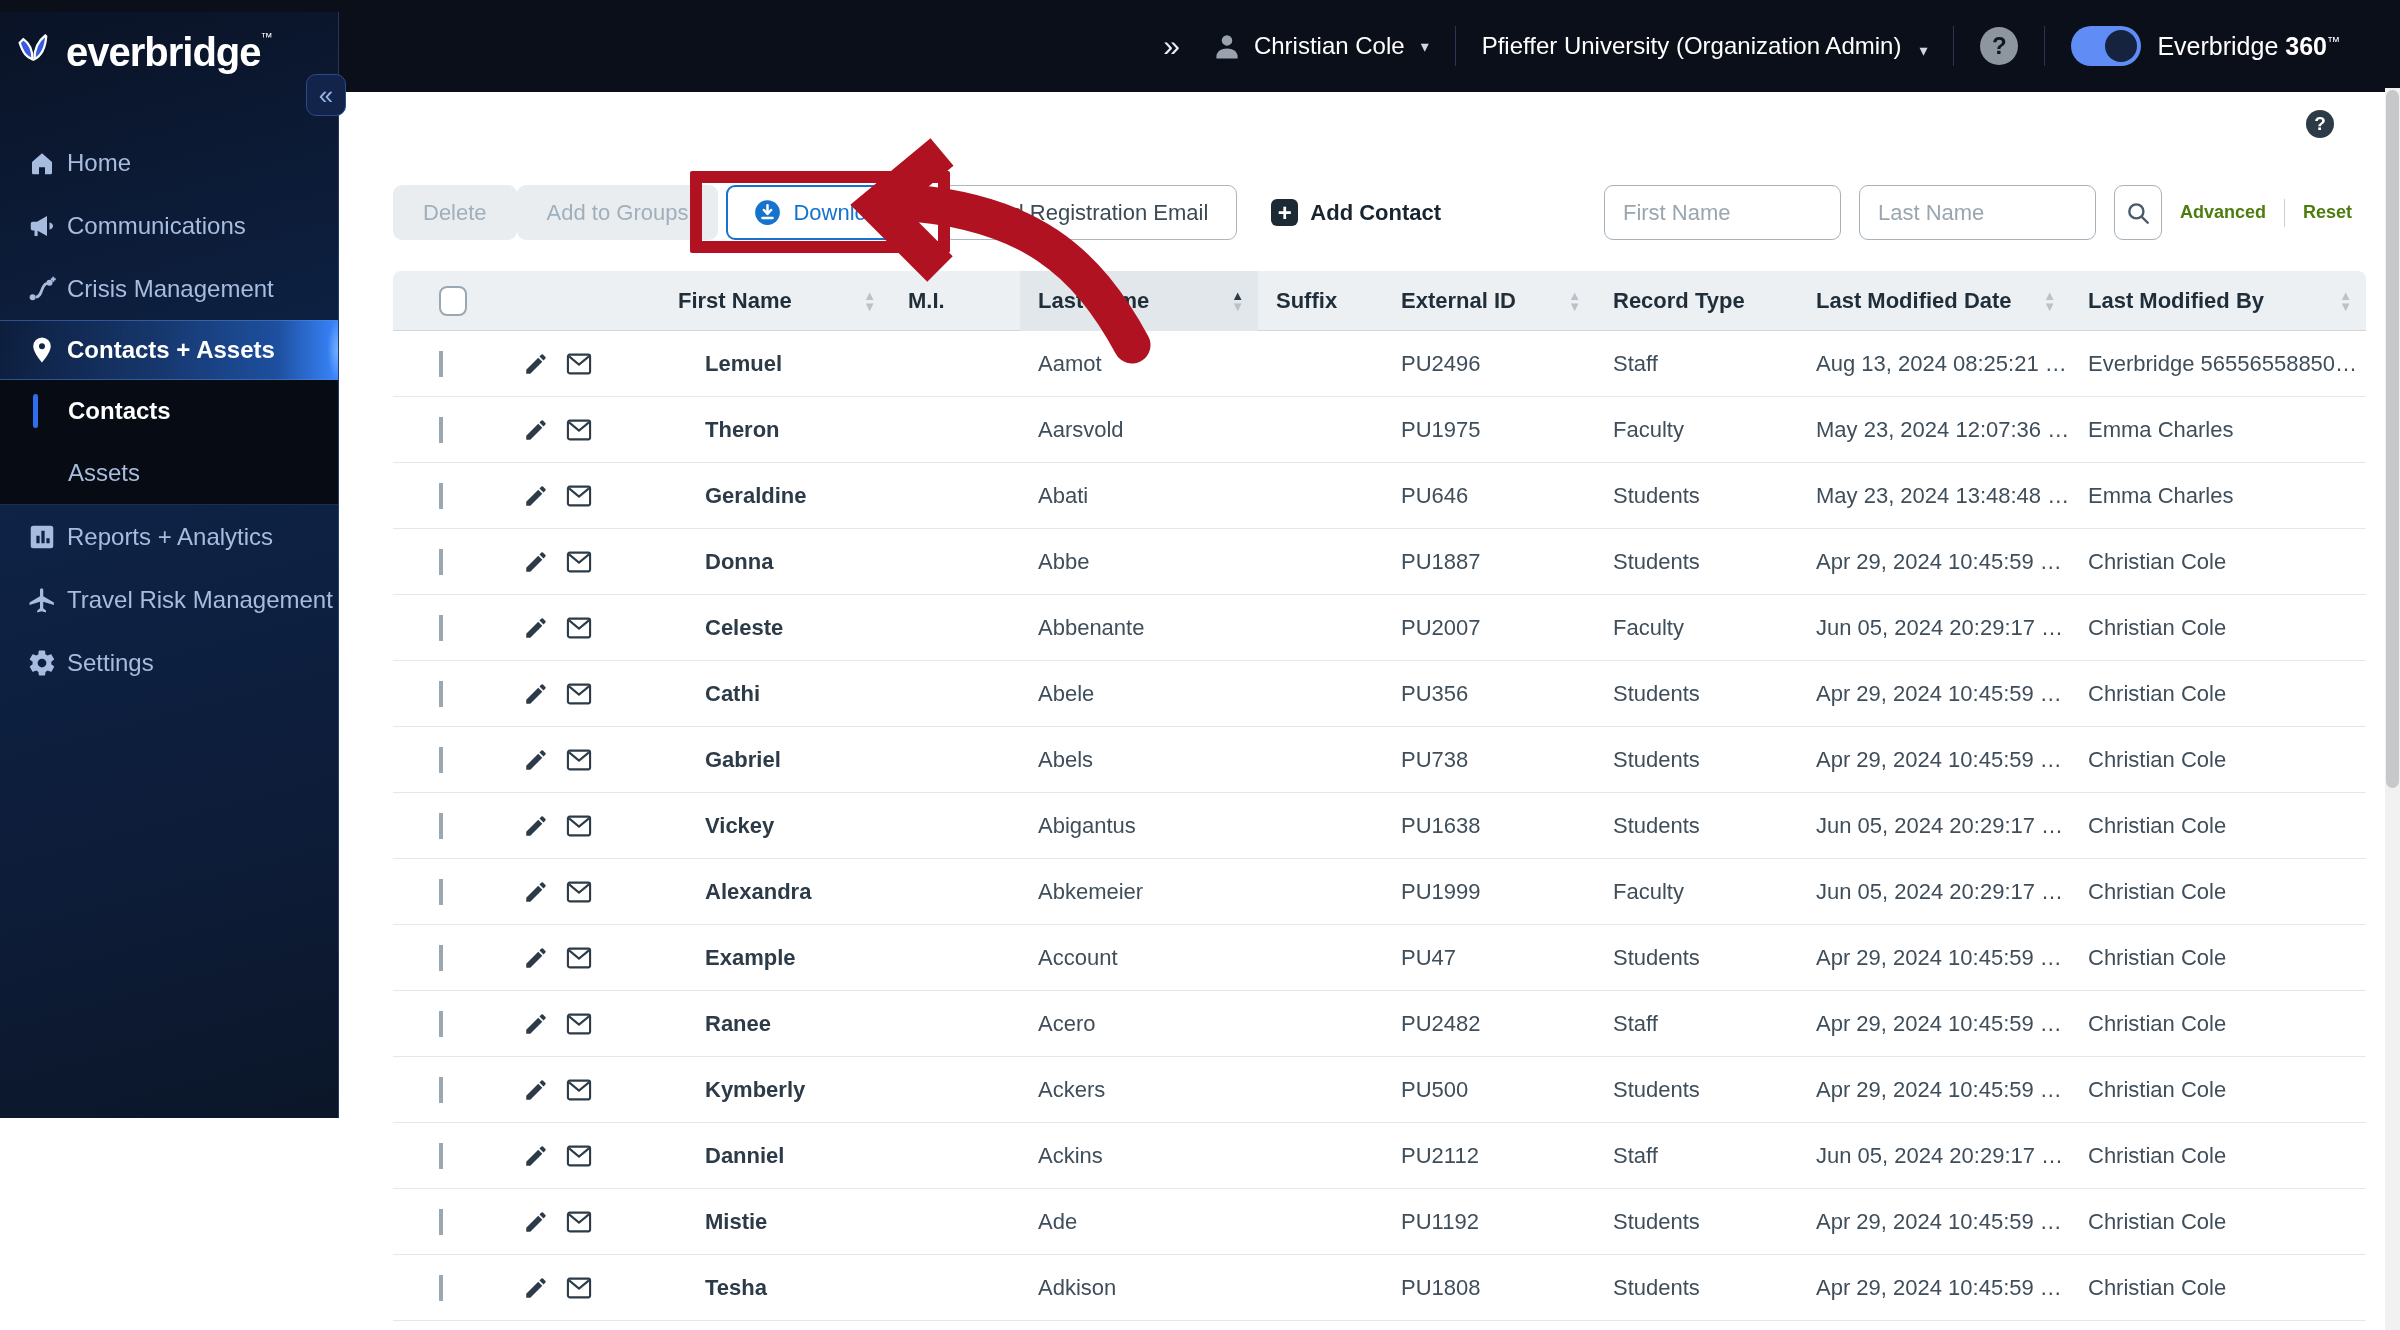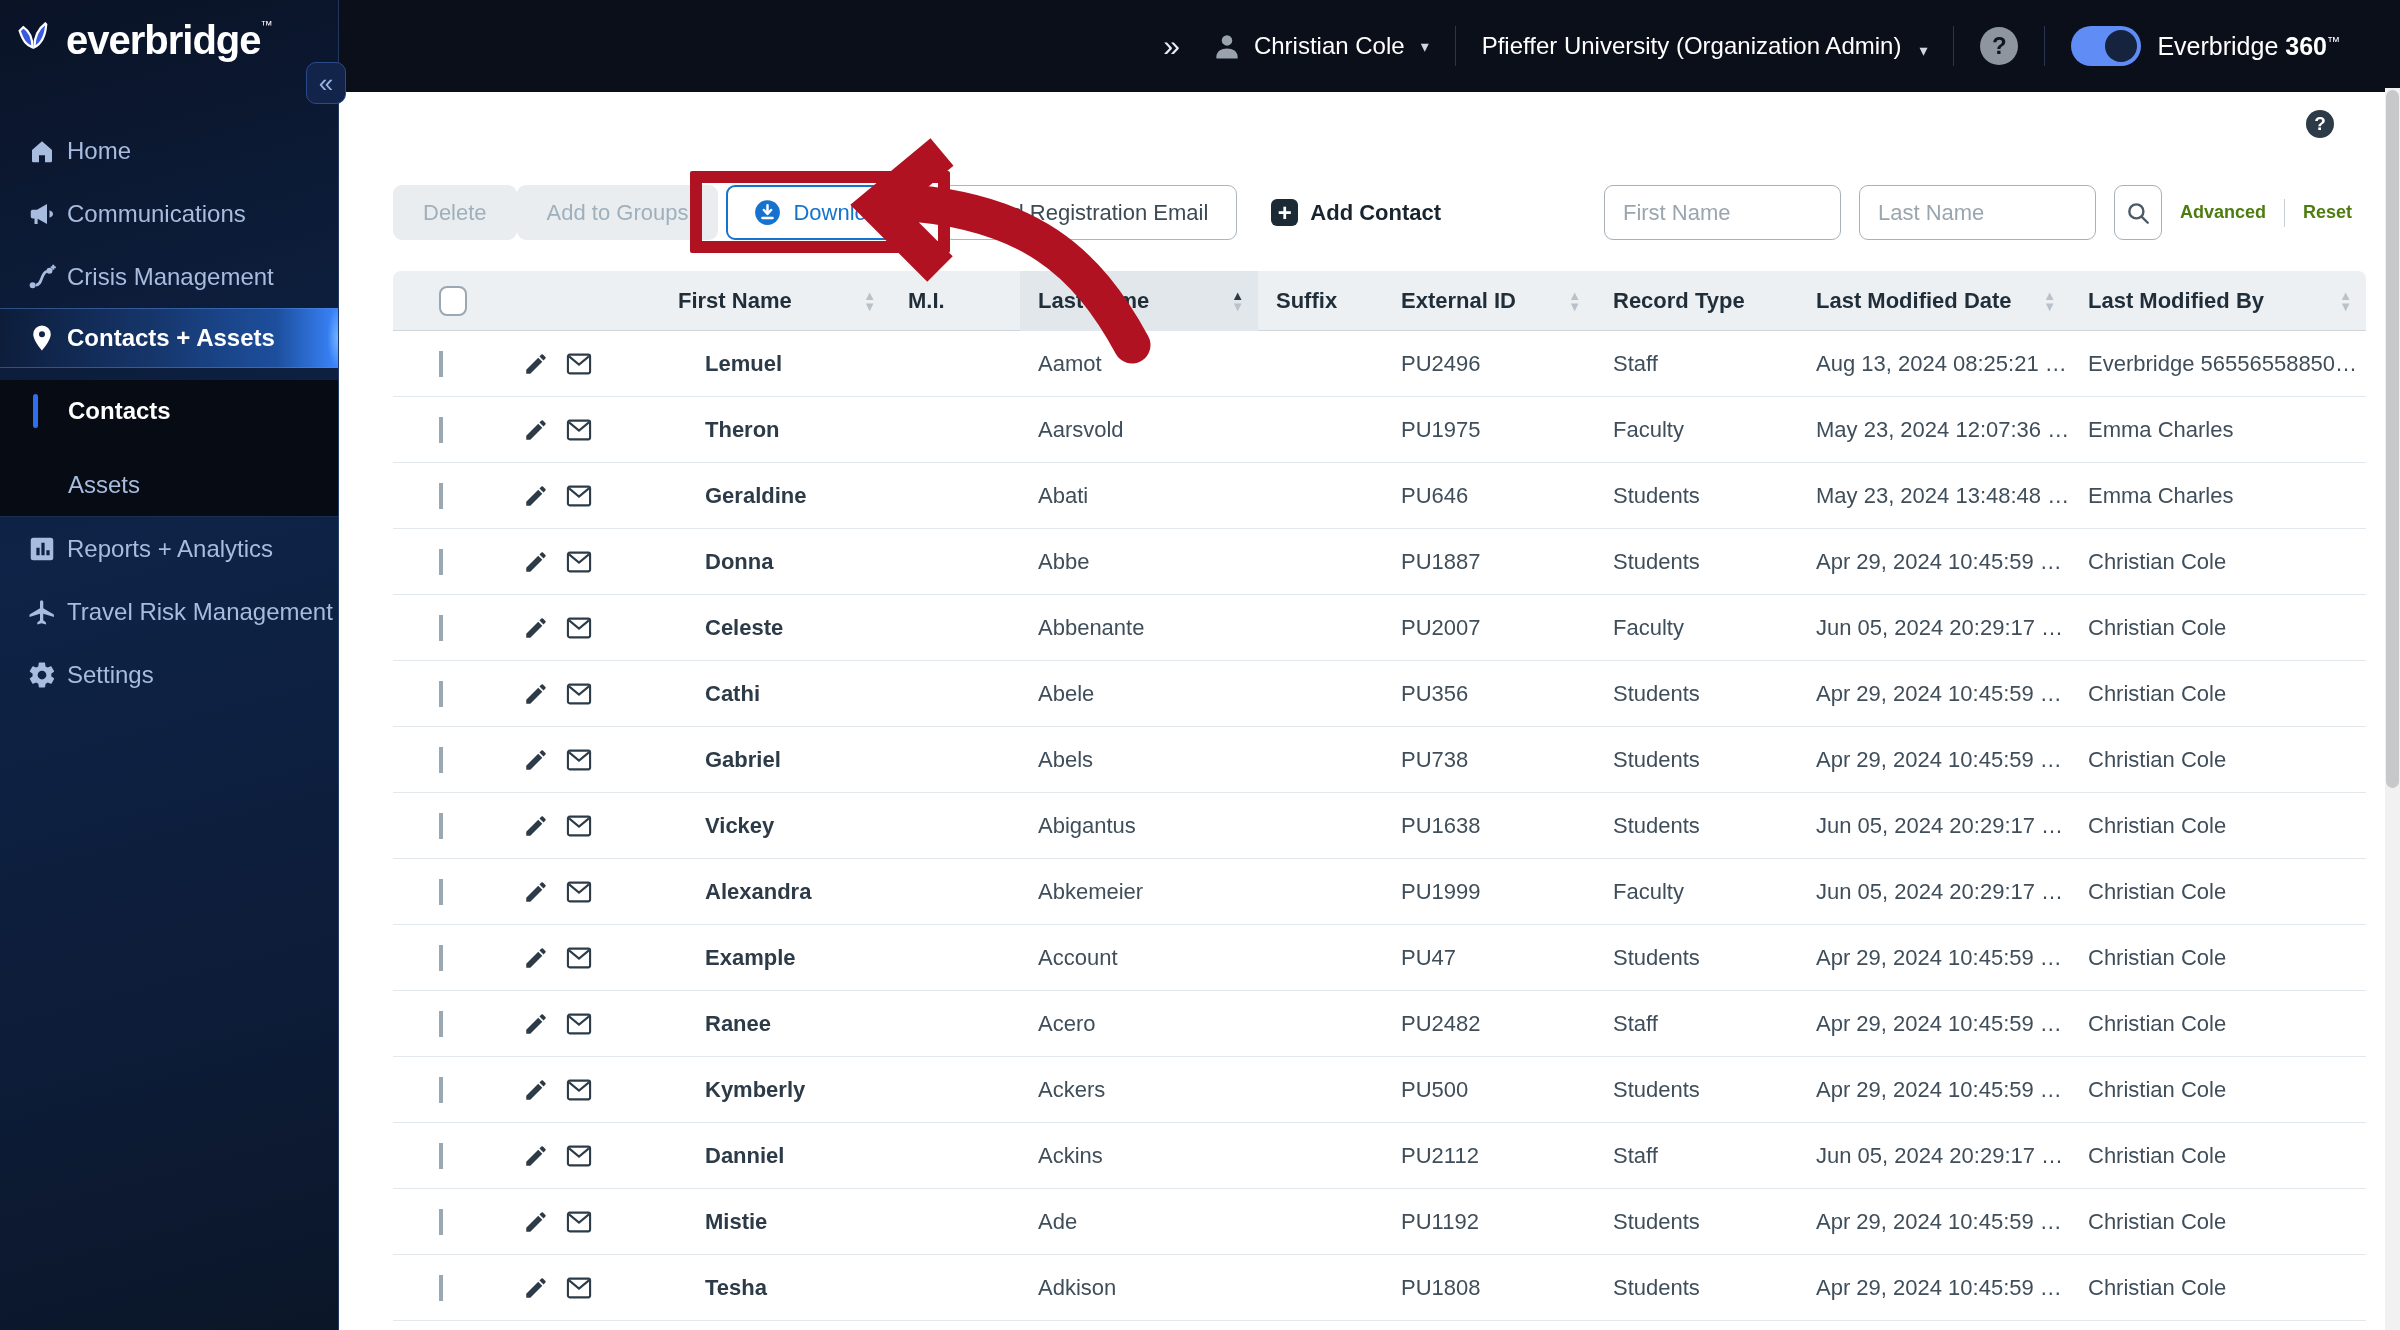--- a/index.html
+++ b/index.html
@@ -18,21 +18,21 @@
   .tb-help { width:38px; height:38px; border-radius:50%; background:#8d959f; color:#10151f;
              display:flex; align-items:center; justify-content:center; font-size:24px; font-weight:bold; cursor:pointer; }
   .tb-toggle-wrap { display:flex; align-items:center; gap:16px; }
   .tb-toggle { width:70px; height:40px; border-radius:20px; background:#5f8df5; position:relative; cursor:pointer; }
   .tb-toggle .knob { position:absolute; right:4px; top:4px; width:32px; height:32px; border-radius:50%; background:#15233e; }
   .tb-360 { font-size:25px; }
   .tb-360 b { font-weight:bold; }
   .tb-360 sup { font-size:13px; }
 
   
-  .sidebar { position:absolute; left:0; top:0; width:339px; height:1330px;
+  .sidebar { position:absolute; left:0; top:12px; width:339px; height:1106px;
              background:linear-gradient(165deg,#0a1326 0%,#0e2347 40%,#0d1c38 75%,#0b1628 100%);
              border-right:1px solid rgba(80,120,190,.35); z-index:5; }
   .logo { display:flex; align-items:flex-start; gap:6px; padding:18px 0 0 16px; height:92px; }
   .logo-mark { width:44px; height:44px; }
   .logo-text { color:#fff; font-size:40px; font-weight:bold; letter-spacing:-1px; line-height:44px; }
   .logo-tm { color:#fff; font-size:12px; vertical-align:top; }
   .collapse-btn { position:absolute; left:306px; top:62px; width:40px; height:42px; background:#13244a;
                   border:1px solid #2b4a8a; border-radius:10px; color:#96b1e2; font-size:26px;
                   display:flex; align-items:center; justify-content:center; cursor:pointer; z-index:8; }
   .side-nav { margin-top:27px; }
@@ -42,21 +42,21 @@
   .nav-item svg { width:30px; height:30px; fill:currentColor; }
   .nav-item.active { height:60px; color:#fff; font-weight:bold;
         background:linear-gradient(90deg, rgba(16,32,64,.15) 0%, #173independently66b 45%, #1d4f9e 82%, #3a86ff 100%);
         background:linear-gradient(90deg, rgba(16,32,64,.15) 0%, #16366b 45%, #1d4f9e 82%, #3a86ff 100%);
         border-top:1px solid rgba(90,140,220,.45); border-bottom:1px solid rgba(90,140,220,.45);
         position:relative; }
   .nav-item.active::after { content:""; position:absolute; right:0; top:0; bottom:0; width:10px;
         background:radial-gradient(ellipse at right, rgba(120,180,255,.95), rgba(120,180,255,0) 75%); }
   .sub-block { background:#060b14; border-bottom:1px solid #1c2f52; }
   .sub-item { height:62px; display:flex; align-items:center; padding-left:68px; position:relative;
-              color:#a7bcdf; font-size:24px; cursor:pointer;margin-top:12px; }
+              color:#a7bcdf; font-size:24px; cursor:pointer; }
   .sub-item.selected { color:#fff; font-weight:bold; }
   .sub-item.selected::before { content:""; position:absolute; left:33px; top:14px; width:5px; height:34px;
               background:#2f6fed; border-radius:3px; }
 
   
   .content { position:absolute; left:339px; top:92px; width:2061px; height:1238px; background:#fff;
              border-top-left-radius:16px; }
 
   .tabs { position:absolute; left:54px; top:14px; right:110px; display:flex; gap:47px; }
   .tab { font-size:22px; color:#42525c; padding:14px 2px 16px; cursor:pointer; white-space:nowrap; }

